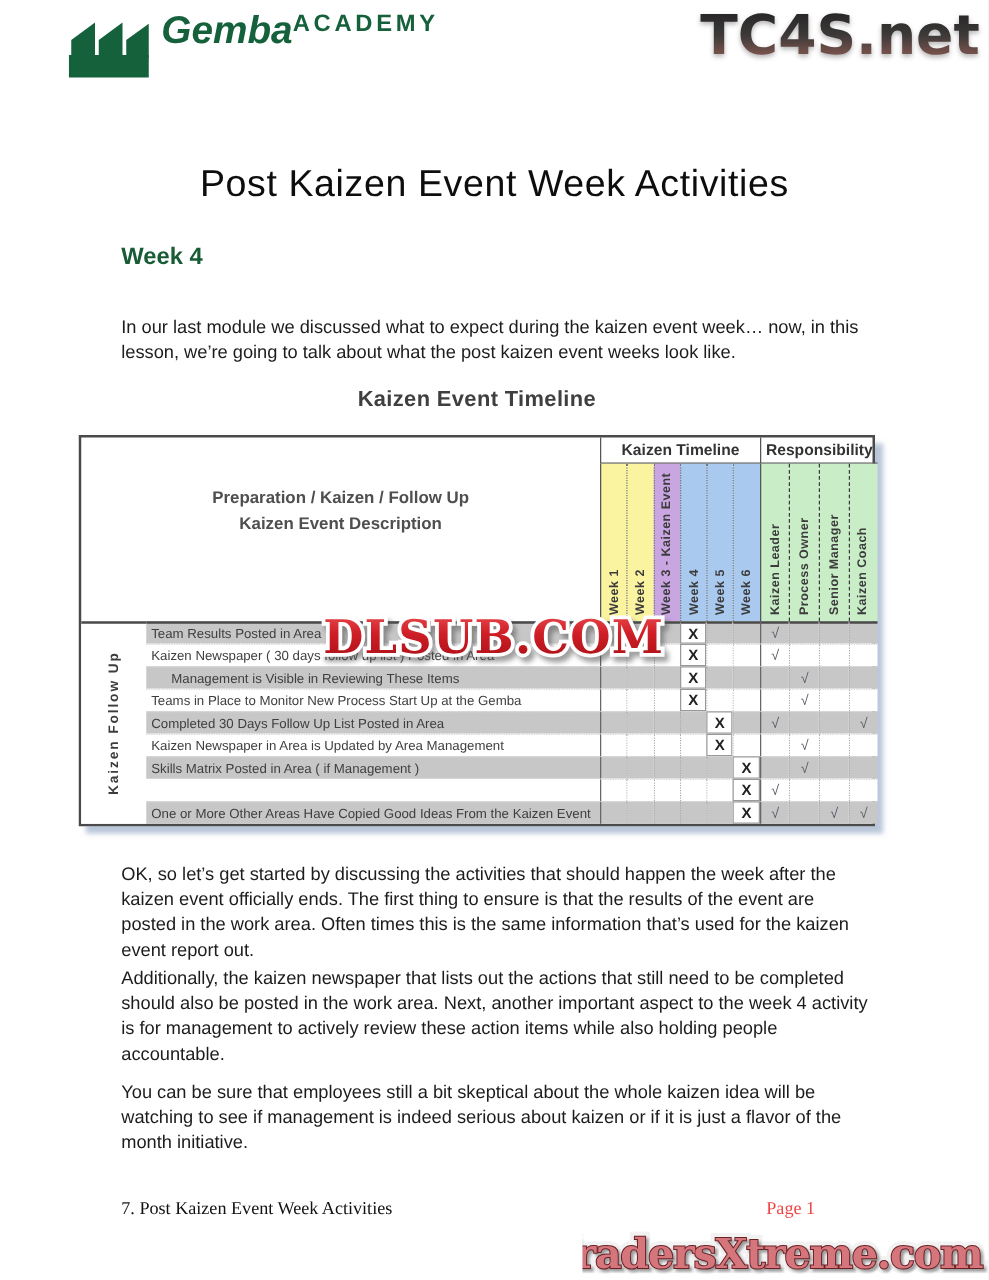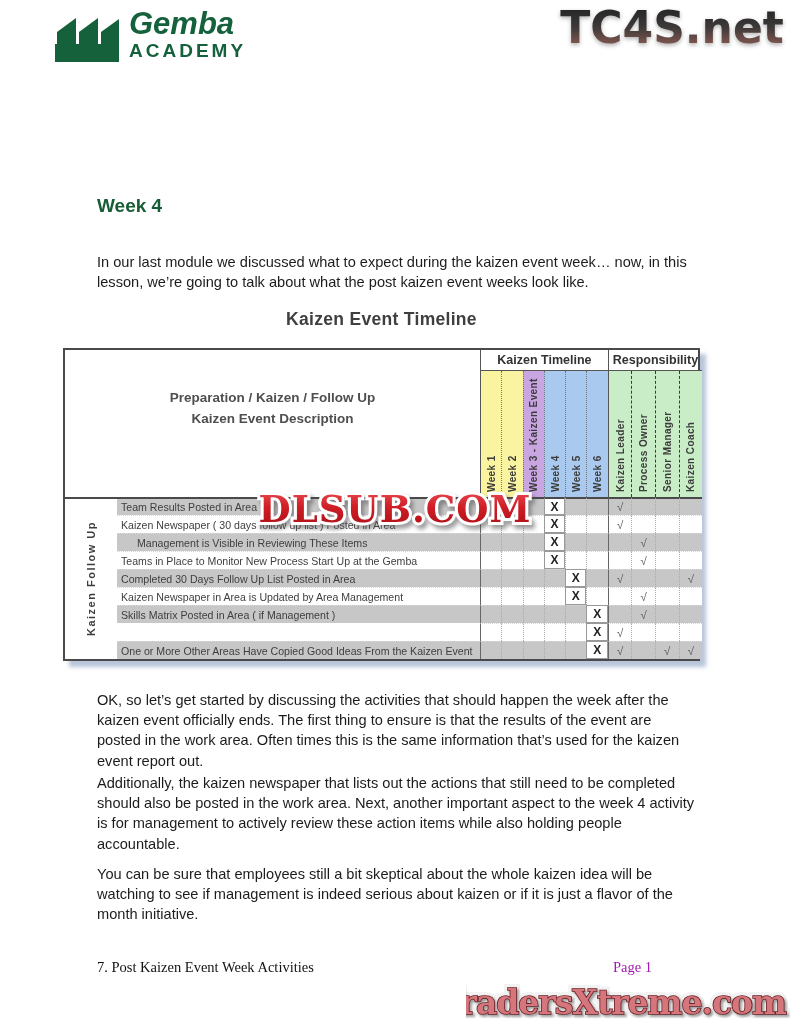--- a/index.html
+++ b/index.html
@@ -1,21 +1,21 @@
 <!DOCTYPE html>
 <html><head>
 <meta charset="utf-8">
 <style>
   html,body{margin:0;padding:0;background:#e9e9e9;}
   .page{position:relative;width:791px;height:1024px;background:#ffffff;overflow:hidden;
         font-family:"Liberation Sans",sans-serif;color:#222;}
 
   
   .logo{position:absolute;left:55px;top:8px;display:flex;align-items:flex-start;gap:8px;}
-  .logo-text{display:flex;flex-direction:column;line-height:1;}
+  .logo-text{display:flex;line-height:1;}
   .logo-line1{font-size:31px;font-weight:700;font-style:italic;color:#15613c;letter-spacing:0px;}
   .logo-line2{font-size:19px;font-weight:700;color:#15613c;letter-spacing:3px;margin-top:2px;}
   .wm-tc4s{position:absolute;right:2px;top:0px;}
   .wm-traders{position:absolute;right:0px;top:980px;}
 
   
   .doc-title{position:absolute;left:0;top:131px;width:791px;text-align:center;
              font-size:30px;font-weight:400;color:#0d0d0d;letter-spacing:0.5px;}
   .week-heading{position:absolute;left:97px;top:195px;font-size:19px;font-weight:700;color:#175c35;}
   .para{position:absolute;left:97px;width:601px;font-size:14.6px;line-height:20.4px;color:#1c1c1c;}
@@ -62,21 +62,21 @@
   .mark{display:flex;align-items:center;justify-content:center;font-size:11.5px;color:#5a5a66;
         border-top:1px dotted #d8d8d8;border-left:1px dotted #ababab;}
   .mark.wfirst{border-left:1px solid #666;}
   .mark.rfirst{border-left:1px solid #666;}
   .mark.xcell{background:#fff;border:1px solid #999;font-weight:700;color:#222;font-size:12px;}
 
   .wm-table{position:absolute;left:243px;top:480px;pointer-events:none;}
 
   
   .footer-left{position:absolute;left:97px;top:959px;font-family:"Liberation Serif",serif;font-size:14.5px;color:#111;}
-  .footer-right{position:absolute;left:613px;top:959px;font-family:"Liberation Serif",serif;font-size:14.5px;color:#a21caf;}
+  .footer-right{position:absolute;left:613px;top:959px;font-family:"Liberation Serif",serif;font-size:14.5px;color:#ef4444;}
 </style>
 </head>
 <body>
 
 <div class="page">
 
   <div class="logo">
     <svg width="66" height="56" viewBox="0 0 66 56">
       <g fill="#15613c">
         <rect x="0" y="36" width="64" height="18"></rect>
@@ -96,20 +96,21 @@
       <linearGradient id="g-tc4s" x1="0" y1="0" x2="0" y2="1">
         <stop offset="0%" stop-color="#1f1f1f"></stop>
           <stop offset="50%" stop-color="#3d3a39"></stop>
         <stop offset="88%" stop-color="#8a5a52"></stop>
           <stop offset="100%" stop-color="#a08279"></stop>
       </linearGradient>
     </defs>
     <text x="118" y="43" text-anchor="middle" font-family="DejaVu Sans, sans-serif" font-size="44" font-weight="bold" fill="url(#g-tc4s)" style="filter:drop-shadow(0 2px 2px rgba(0,0,0,0.3));">TC4S.net</text>
   </svg>
 
+  <div class="doc-title">Post Kaizen Event Week Activities</div>
   <div class="week-heading">Week 4</div>
   <p class="para p1">In our last module we discussed what to expect during the kaizen event week… now, in this lesson, we’re going to talk about what the post kaizen event weeks look like.</p>
 
   <div class="fig">
     <div class="fig-title">Kaizen Event Timeline</div>
     <div class="ktable" id="ktable">
       <div class="desc-cell">
         <span>Preparation / Kaizen / Follow Up</span>
         <span>Kaizen Event Description</span>
       </div>

